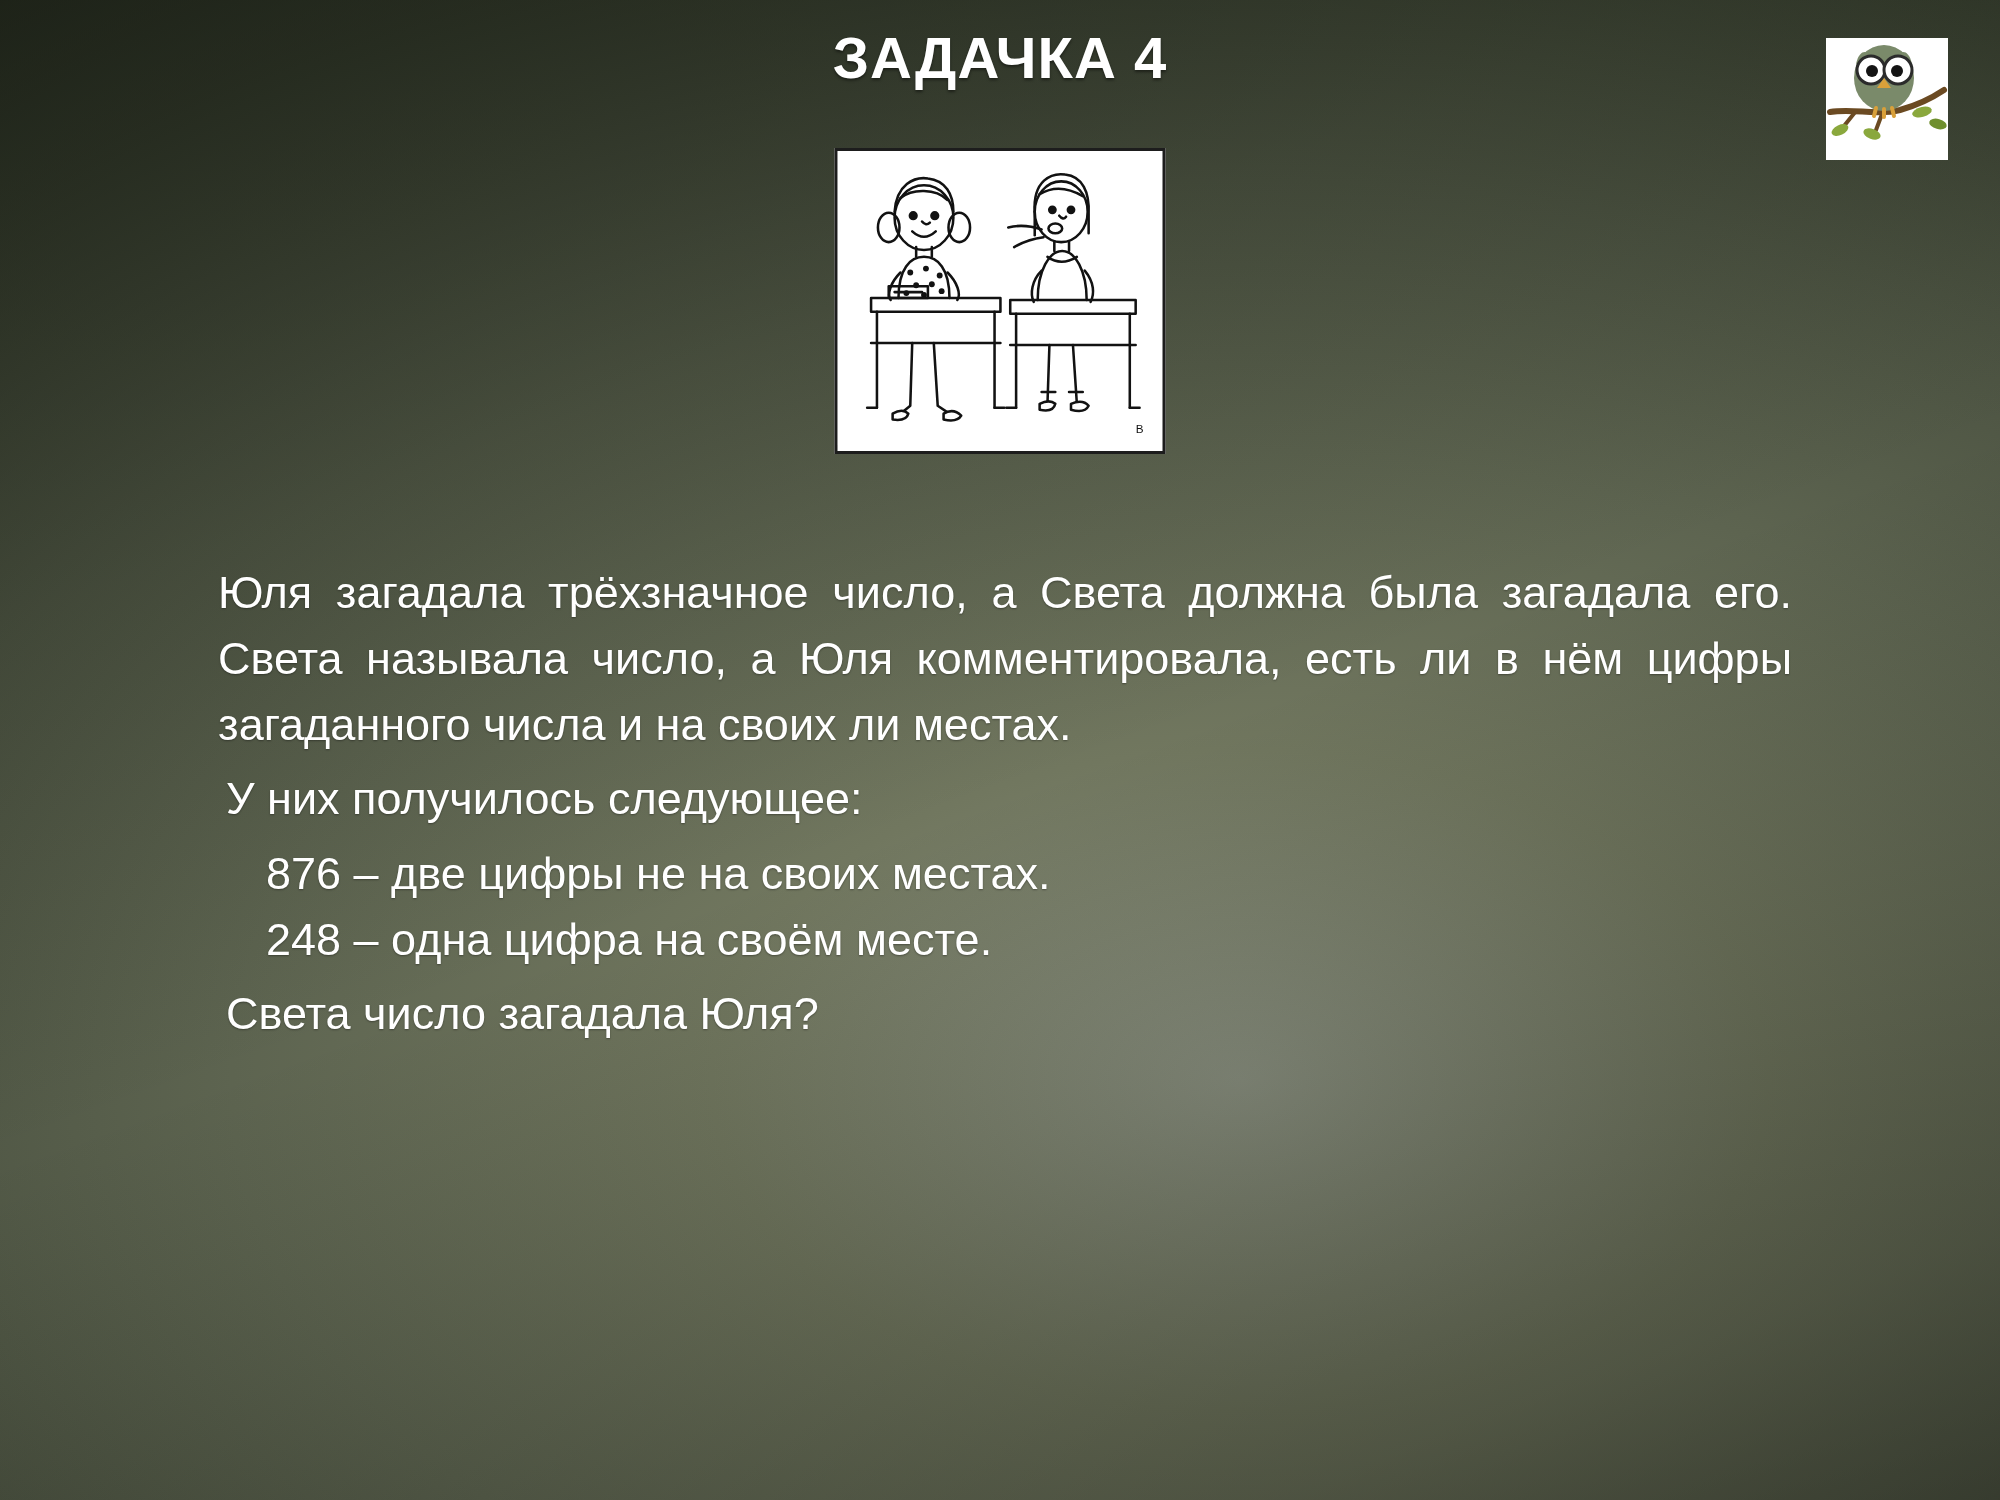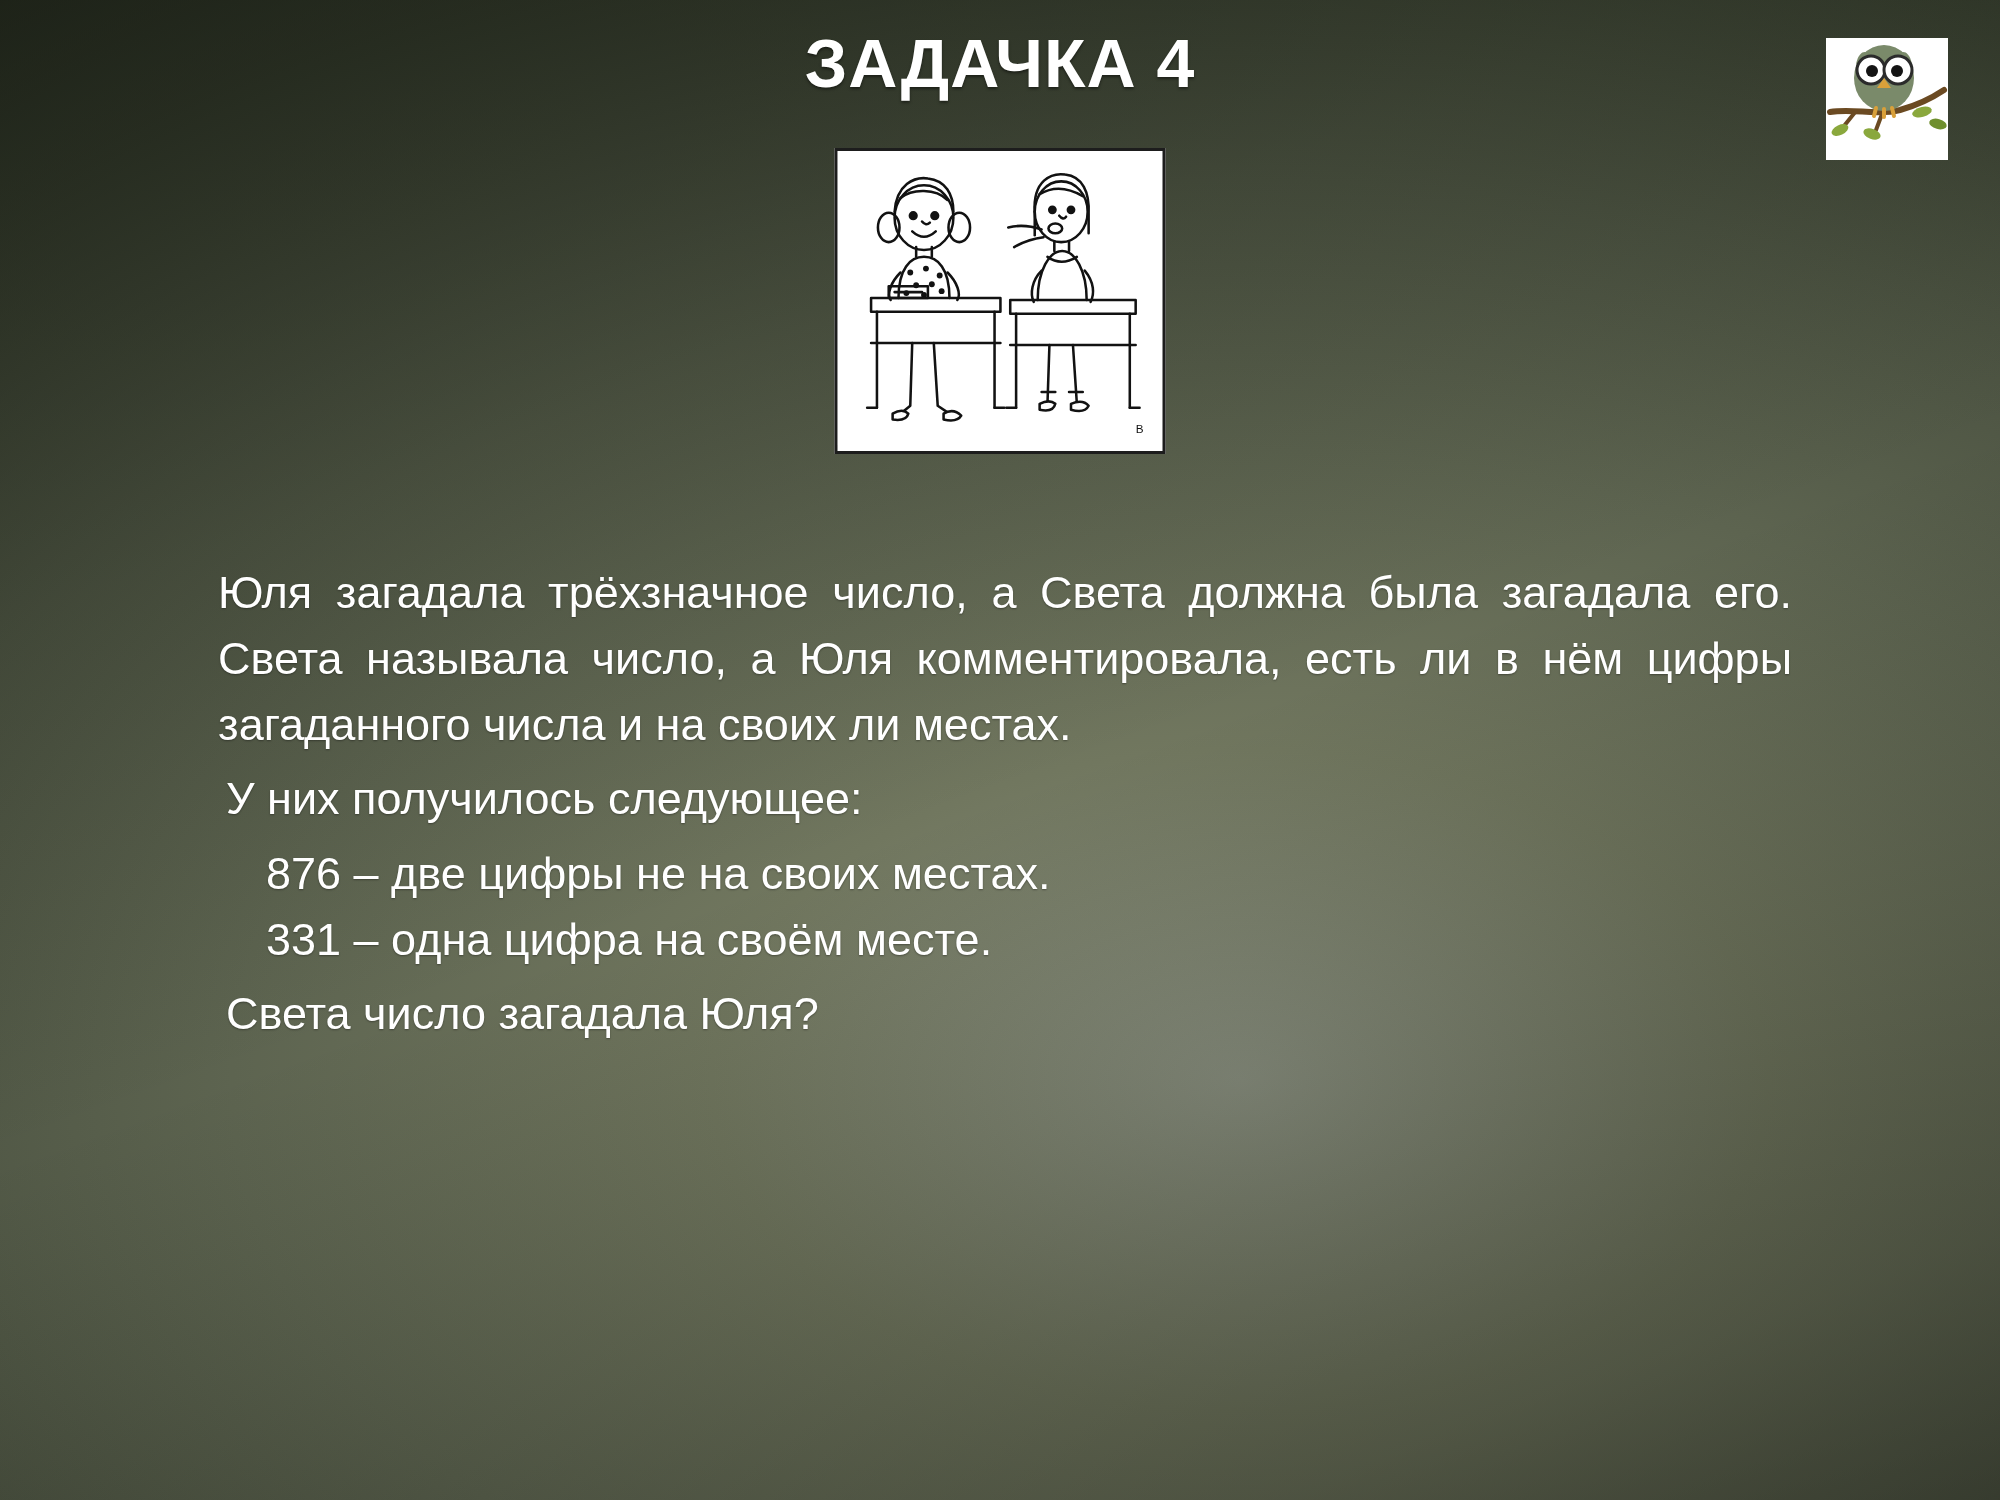--- a/index.html
+++ b/index.html
@@ -25,21 +25,21 @@
     pointer-events: none;
   }
 
   .title {
     position: absolute;
     top: 24px;
     left: 0;
     width: 100%;
     text-align: center;
     color: #ffffff;
-    font-size: 68px;
+    font-size: 58px;
     font-weight: bold;
     letter-spacing: 1px;
     z-index: 3;
     text-shadow: 0 2px 3px rgba(0,0,0,0.45);
   }
 
   .owl-logo {
     position: absolute;
     top: 38px;
     right: 52px;
@@ -197,17 +197,17 @@
         <path d="M182 262 L172 262 M298 262 L308 262"></path>
       </g>
       <text x="304" y="288" font-family="Liberation Sans, sans-serif" font-size="12" fill="#121212">B</text>
     </svg>
   </div>
 
   <div class="body-text">
     <p class="p-justify last">Юля загадала трёхзначное число, а Света должна была загадала его. Света называла число, а Юля комментировала, есть ли в нём цифры загаданного числа и на своих ли местах.</p>
     <p class="p-left">У них получилось следующее:</p>
     <p class="p-indent">876 – две цифры не на своих местах.</p>
-    <p class="p-indent">331 – одна цифра на своём месте.</p>
+    <p class="p-indent">248 – одна цифра на своём месте.</p>
     <p class="p-left">Света число загадала Юля?</p>
   </div>
 
 </div>
 
 </body></html>

